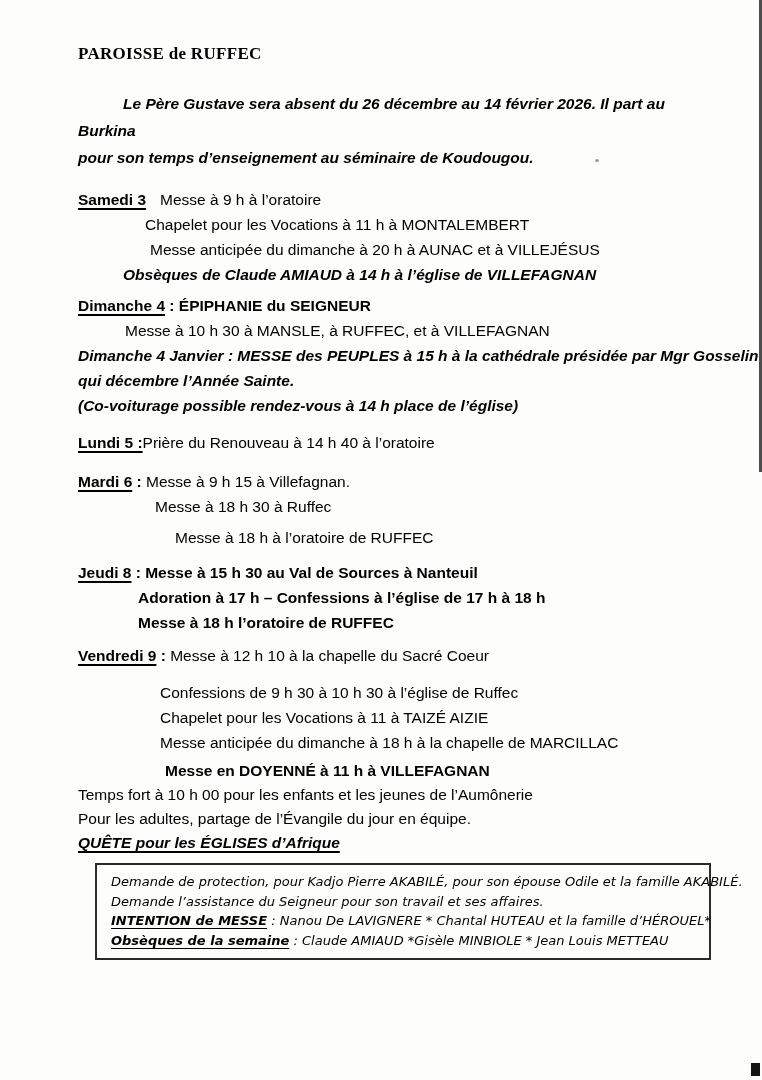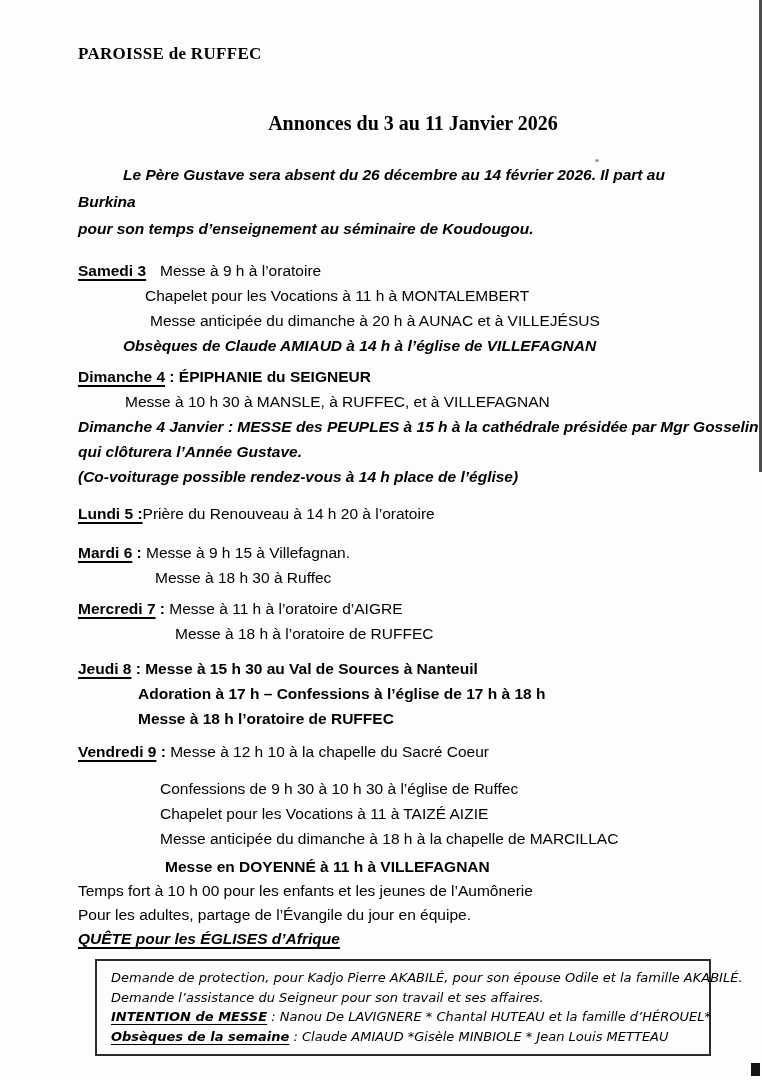--- a/index.html
+++ b/index.html
@@ -67,53 +67,51 @@
   .corner-mark { position:absolute; right:2px; bottom:4px; width:9px; height:13px; background:#141414; }
   .dot-artifact { position:absolute; left:595px; top:159px; width:4px; height:3px; background:#9b9b9b; border-radius:50%; }
 </style>
 </head>
 <body>
 
 <div class="page">
 
   <div class="org">PAROISSE de RUFFEC</div>
 
-  <div class="title">Annonces du 3 au 11 Janvier 2026</div>
 
   <div class="intro">
     <div class="ln1">Le Père Gustave sera absent du 26 décembre au 14 février 2026. Il part au Burkina</div>
     <div class="ln2">pour son temps d’enseignement au séminaire de Koudougou.</div>
   </div>
 
   <section class="entry">
     <p class="line"><span class="day">Samedi 3</span><span class="after-day">Messe à 9 h à l’oratoire</span></p>
     <p class="line pl67">Chapelet pour les Vocations à 11 h à MONTALEMBERT</p>
     <p class="line pl72">Messe anticipée du dimanche à 20 h à AUNAC et à VILLEJÉSUS</p>
     <p class="line pl45 bi">Obsèques de Claude AMIAUD à 14 h à l’église de VILLEFAGNAN</p>
   </section>
 
   <section class="entry mt6">
     <p class="line"><span class="day">Dimanche 4</span><span class="sep"> : </span><span class="b">ÉPIPHANIE du SEIGNEUR</span></p>
     <p class="line pl47">Messe à 10 h 30 à MANSLE, à RUFFEC, et à VILLEFAGNAN</p>
     <p class="line bi">Dimanche 4 Janvier : MESSE des PEUPLES à 15 h à la cathédrale présidée par Mgr Gosselin</p>
-    <p class="line bi">qui clôturera l’Année Gustave.</p>
+    <p class="line bi">qui décembre l’Année Sainte.</p>
     <p class="line bi">(Co-voiturage possible rendez-vous à 14 h place de l’église)</p>
   </section>
 
   <section class="entry mt12">
-    <p class="line"><span class="day">Lundi 5 :</span><span>Prière du Renouveau à 14 h 20 à l’oratoire</span></p>
+    <p class="line"><span class="day">Lundi 5 :</span><span>Prière du Renouveau à 14 h 40 à l’oratoire</span></p>
   </section>
 
   <section class="entry mt14">
     <p class="line"><span class="day">Mardi 6</span><span class="sep"> : </span><span>Messe à 9 h 15 à Villefagnan.</span></p>
     <p class="line pl77">Messe à 18 h 30 à Ruffec</p>
   </section>
 
   <section class="entry mt6">
-    <p class="line"><span class="day">Mercredi 7</span><span class="sep"> : </span><span>Messe à 11 h à l’oratoire d’AIGRE</span></p>
     <p class="line pl97">Messe à 18 h à l’oratoire de RUFFEC</p>
   </section>
 
   <section class="entry mt10">
     <p class="line"><span class="day">Jeudi 8</span><span class="sep"> : </span><span class="b">Messe à 15 h 30 au Val de Sources à Nanteuil</span></p>
     <p class="line pl60 b">Adoration à 17 h – Confessions à l’église de 17 h à 18 h</p>
     <p class="line pl60 b">Messe à 18 h  l’oratoire de RUFFEC</p>
   </section>
 
   <section class="entry mt8">

